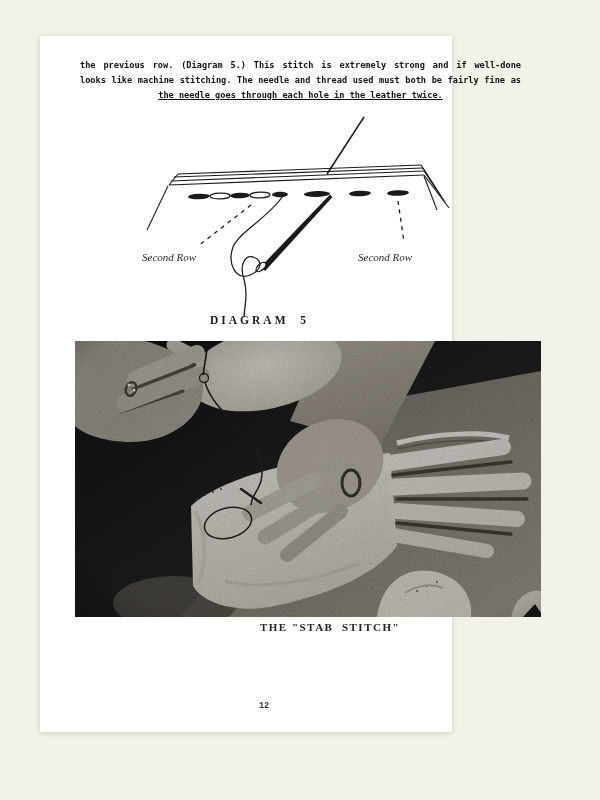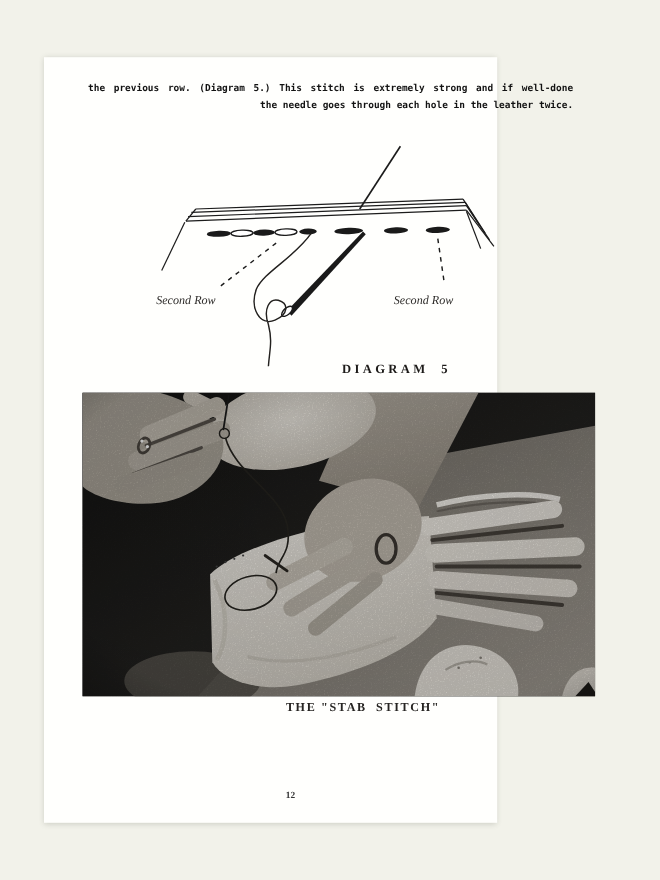--- a/index.html
+++ b/index.html
@@ -3,65 +3,66 @@
 <meta charset="utf-8">
 <style>
   html,body{margin:0;padding:0;}
   body{
     width:600px;height:800px;
     background:#f2f2ea;
     font-family:"Liberation Serif", serif;
     position:relative;overflow:hidden;
   }
   .page{
-    position:absolute;left:40px;top:52px;width:412px;height:696px;
+    position:absolute;left:40px;top:36px;width:412px;height:696px;
     background:#fffffd;
     box-shadow:0 1px 5px rgba(70,75,60,.22);
   }
   .bodytext{
     position:absolute;left:40px;top:22px;width:441px;
     font-family:"DejaVu Sans Mono", monospace;
     font-weight:bold;font-size:8.6px;line-height:15px;color:#121212;
   }
   .bodytext .jline{text-align:justify;text-align-last:justify;}
-  .bodytext .lline{text-align:right;}
+  .bodytext .lline{text-align:center;text-decoration:underline;}
   .diagram-svg{position:absolute;left:60px;top:78px;width:400px;height:218px;}
   .diag-label{
     position:absolute;width:110px;
     font-family:"Liberation Serif", serif;font-style:italic;
     font-size:11px;color:#2e2c2a;
   }
   .diag-label.second{left:102px;top:215px;}
   .diag-label.first{left:318px;top:215px;}
   .diag-caption{
-    position:absolute;left:170px;top:278px;width:200px;text-align:right;
+    position:absolute;left:170px;top:278px;width:200px;text-align:left;
     font-family:"Liberation Serif", serif;font-weight:bold;
     font-size:11.5px;letter-spacing:3px;color:#1d1b19;white-space:pre;
   }
   .photo-svg{position:absolute;left:35px;top:305px;width:466px;height:276px;background:#222;}
   .photo-caption{
     position:absolute;left:35px;top:585px;width:466px;text-align:center;
     transform:translateX(22px);
     font-family:"Liberation Serif", serif;font-weight:bold;
     font-size:11px;letter-spacing:1.5px;color:#262422;white-space:pre;
   }
   .pagenum{
     position:absolute;left:0;right:0;top:665px;text-align:center;
     transform:translateX(18px);
-    font-family:Liberation Serif, serif;font-weight:bold;
+    font-family:Liberation Mono, monospace;font-weight:bold;
     font-size:8.5px;color:#343434;
   }
 </style>
 </head>
 <body>
 
 <div class="page">
 
   <div class="bodytext">
     <div class="jline">the previous row. (Diagram 5.) This stitch is extremely strong and if well-done</div>
+    <div class="jline">looks like machine stitching. The needle and thread used must both be fairly fine as</div>
     <div class="lline">the needle goes through each hole in the leather twice.</div>
   </div>
 
   <svg class="diagram-svg" viewBox="100 130 400 218" xmlns="http://www.w3.org/2000/svg">
     <g stroke="#1c1c1c" stroke-width="1.1" fill="none">
 
       <path d="M169,201 L424,191"></path>
       <path d="M171,197 L424,187"></path>
       <path d="M174,193 L423,184"></path>
       <path d="M178,190 L421,181"></path>

